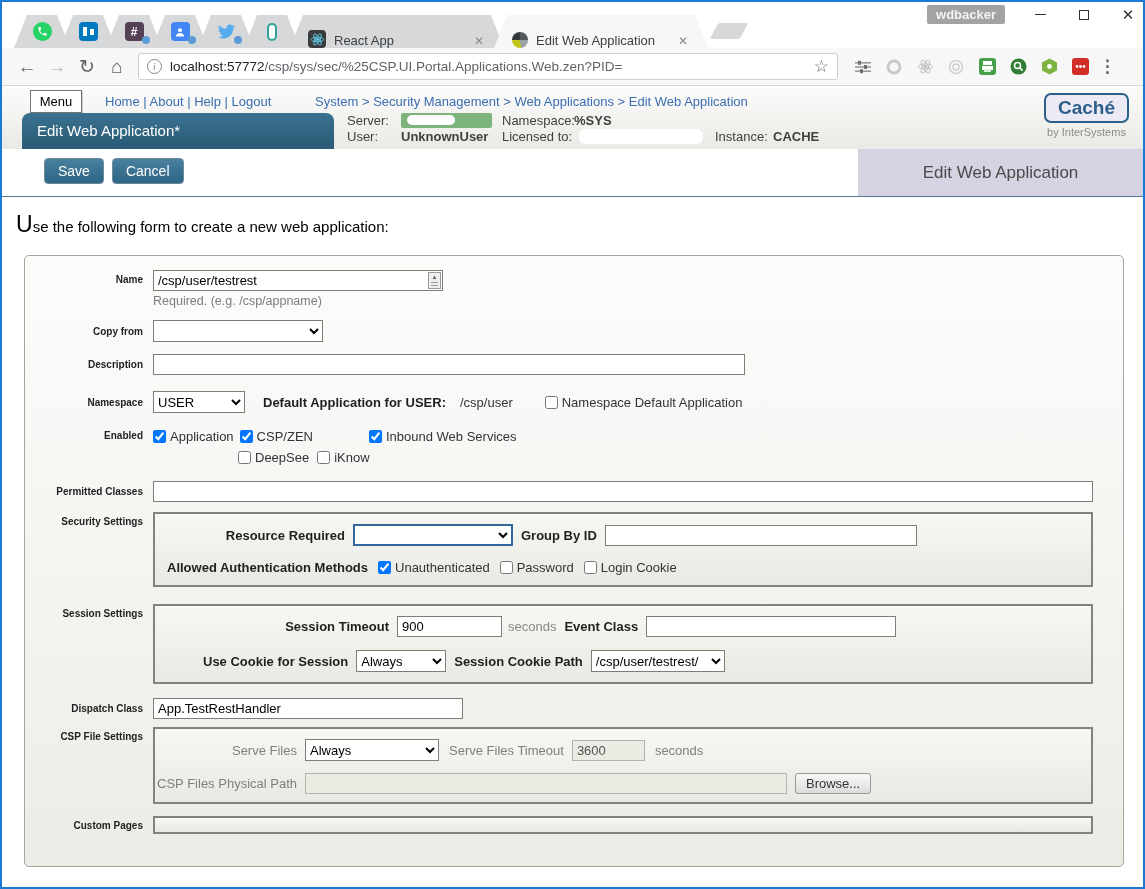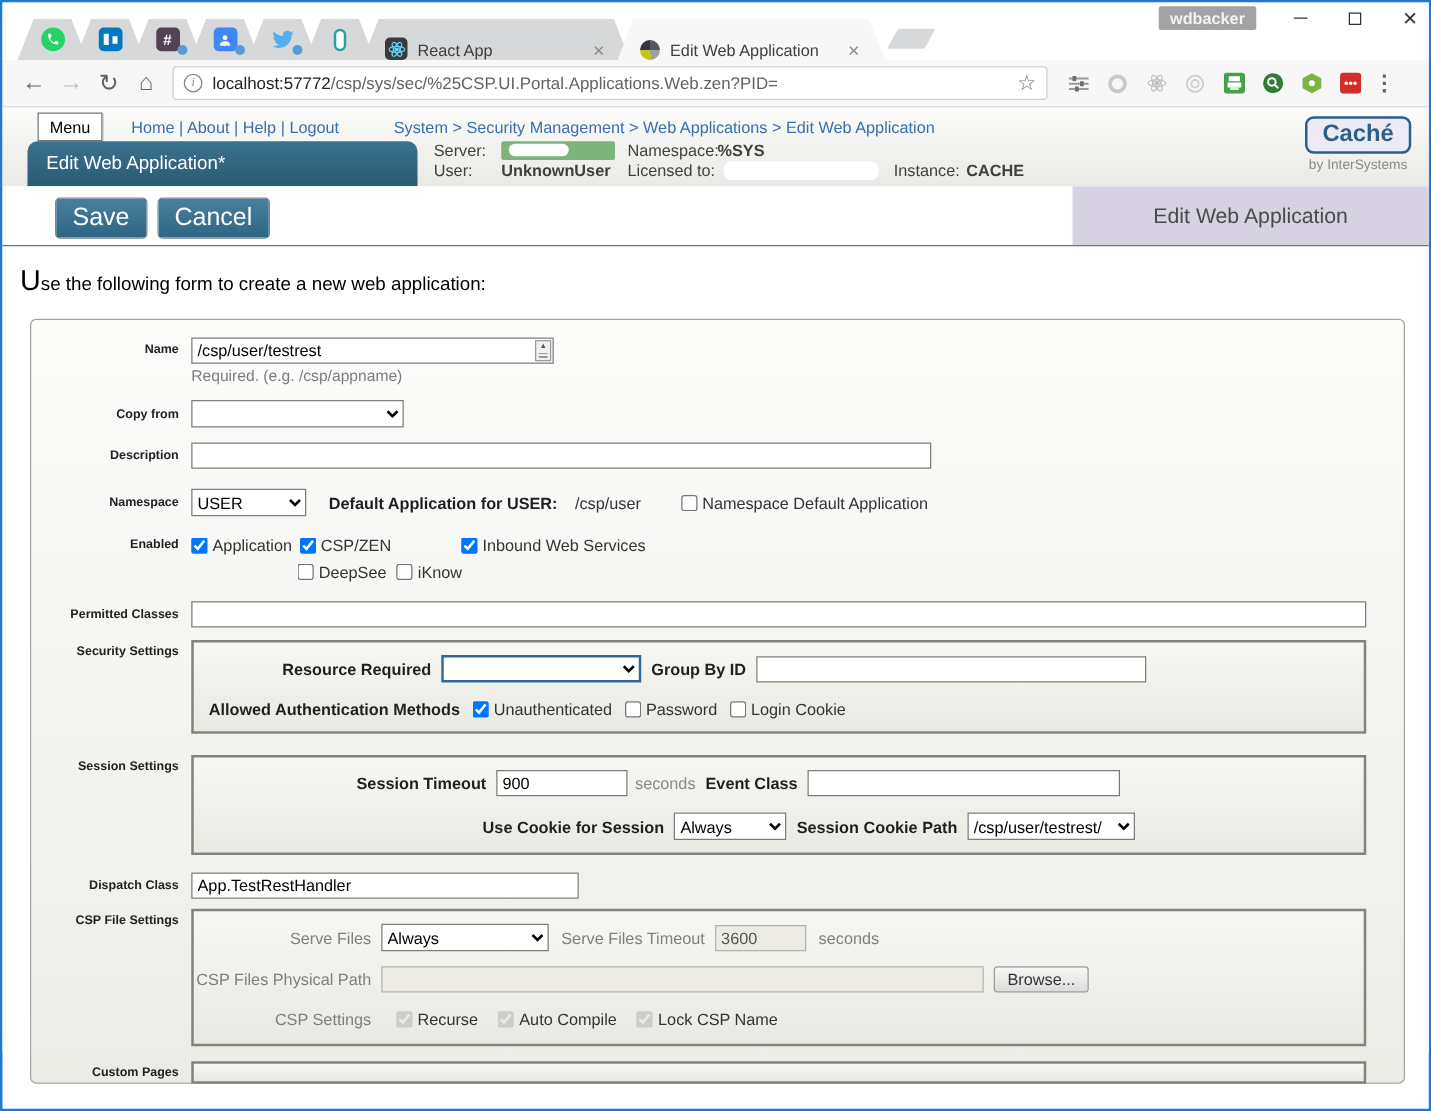--- a/index.html
+++ b/index.html
@@ -70,21 +70,21 @@
   .greenblob i { position:absolute; left:6px; top:2px; width:48px; height:10px; background:#fff; border-radius:5px; display:block; }
   .whiteblob { position:absolute; left:577px; top:43px; width:124px; height:15px; background:#fff; border-radius:6px; }
   .logo { position:absolute; right:14px; top:7px; text-align:center; }
   .logobox { border:2px solid #2c5f8a; border-radius:7px; background:#eceaf5; color:#2c5f8a; font-weight:bold;
              font-size:19px; padding:2px 12px; }
   .logosub { color:#8a8a8a; font-size:11px; margin-top:3px; }
 
   
   .ribbon { position:relative; height:48px; background:#fff; border-bottom:1px solid #4e7b95; }
   .btn-teal { background:linear-gradient(#49809e,#2f6585); color:#fff; border:1px solid #6c8a9c; border-radius:4px;
-              font-size:20px; font-family:inherit; padding:4px 13px; cursor:pointer; }
+              font-size:14px; font-family:inherit; padding:4px 13px; cursor:pointer; }
   .ribbon .btns { position:absolute; left:42px; top:9px; display:flex; gap:8px; }
   .rtitle { position:absolute; right:0; top:0; width:285px; height:47px; background:#d6d2e1; color:#4a4a4a;
             font-size:17px; display:flex; align-items:center; justify-content:center; }
 
   
   .content { background:#fff; height:645px; }
   .intro { padding:14px 0 0 14px; font-size:15px; color:#000; }
   .intro::first-letter { font-size:23px; }
   .formbox { margin:17px 0 0 22px; width:1100px; height:612px; border:1px solid #a6a69e; border-radius:5px;
              background:linear-gradient(#fcfcfb,#ecece7); padding-top:12px; }
@@ -411,21 +411,21 @@
       <div class="frow" style="margin-top:17px;">
         <div class="lbl">Session Settings</div>
         <div class="group">
           <div class="grow">
             <span class="glbl" style="width:242px;">Session Timeout</span>
             <input class="in" style="width: 105px;" value="900">
             <span class="bunit" style="margin-left:6px;">seconds</span>
             <span class="binl" style="margin-left:8px;">Event Class</span>
             <input class="in" style="width: 250px; margin-left: 8px;" value="">
           </div>
-          <div class="grow" style="margin:13px 0 2px 48px;justify-content:center;">
+          <div class="grow" style="margin:13px 0 2px 48px;">
             <span class="binl">Use Cookie for Session</span>
             <select style="width:90px; margin-left:8px;"><option>Always</option></select>
             <span class="binl" style="margin-left:8px;">Session Cookie Path</span>
             <select style="width:134px; margin-left:8px;"><option>/csp/user/testrest/</option></select>
           </div>
         </div>
       </div>
 
       <div class="frow" style="margin-top:14px; align-items:center;">
         <div class="lbl" style="padding-top:0;">Dispatch Class</div>
@@ -440,35 +440,20 @@
             <select style="width:134px;"><option>Always</option></select>
             <span class="dimtxt" style="font-size:13px; margin-left:10px;">Serve Files Timeout</span>
             <input class="in dis" style="width: 73px; margin-left: 8px;" disabled="" value="3600">
             <span class="dimtxt" style="font-size:13px; margin-left:10px;">seconds</span>
           </div>
           <div class="grow" style="margin-top:12px;">
             <span class="glbl dim" style="width:150px;">CSP Files Physical Path</span>
             <input class="in dis" style="width: 482px;" disabled="" value="">
             <button class="browse" style="margin-left:8px;">Browse...</button>
           </div>
-          <div class="grow" style="margin:14px 0 4px 0;">
-            <span class="glbl dim" style="width:150px;">CSP Settings</span>
-            <label class="cb" style="margin-left:12px;">
-                <input type="checkbox" disabled="" checked="" style="">
-                <span>Recurse</span>
-              </label>
-            <label class="cb" style="margin-left:16px;">
-                <input type="checkbox" disabled="" checked="" style="">
-                <span>Auto Compile</span>
-              </label>
-            <label class="cb" style="margin-left:16px;">
-                <input type="checkbox" disabled="" checked="" style="">
-                <span>Lock CSP Name</span>
-              </label>
-          </div>
         </div>
       </div>
 
       <div class="frow" style="margin-top:12px;">
         <div class="lbl">Custom Pages</div>
         <div class="group" style="padding:8px 0 6px 0;">
           
           
         </div>
       </div>

